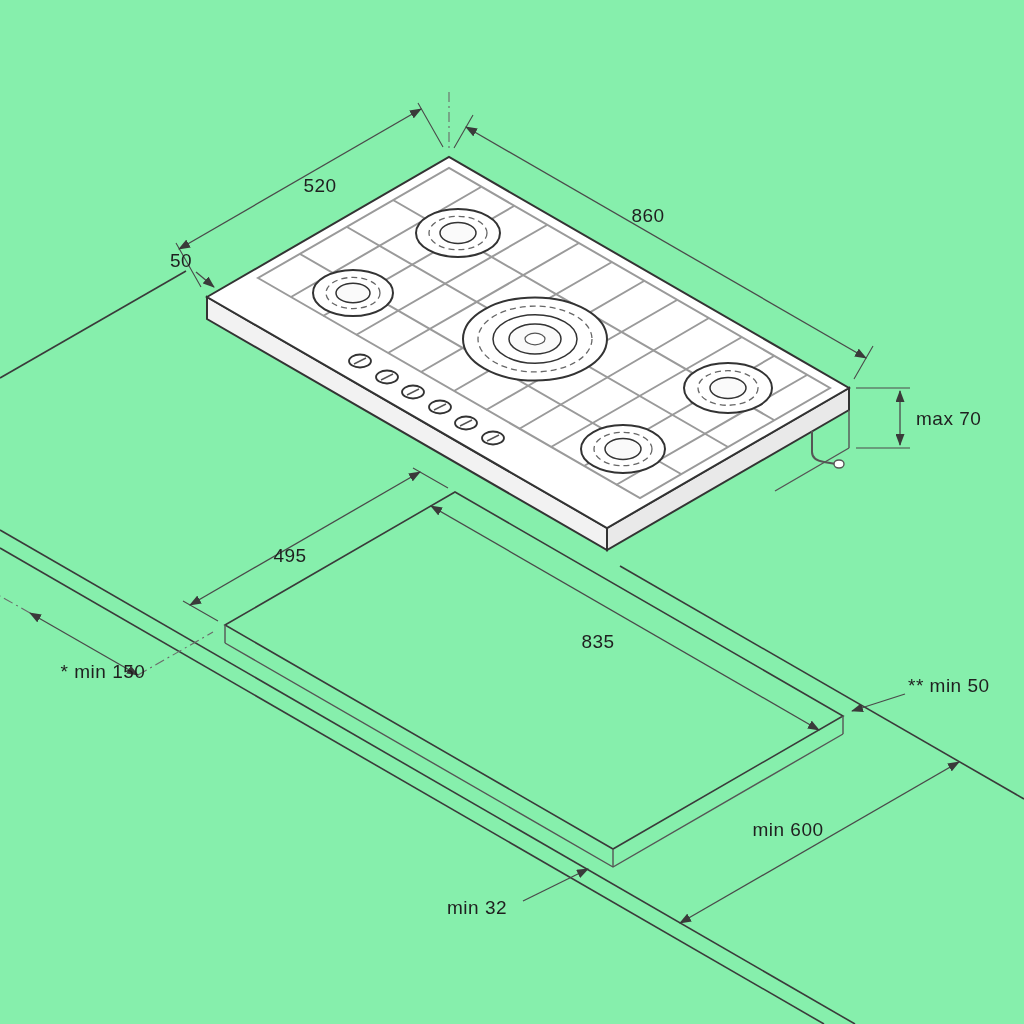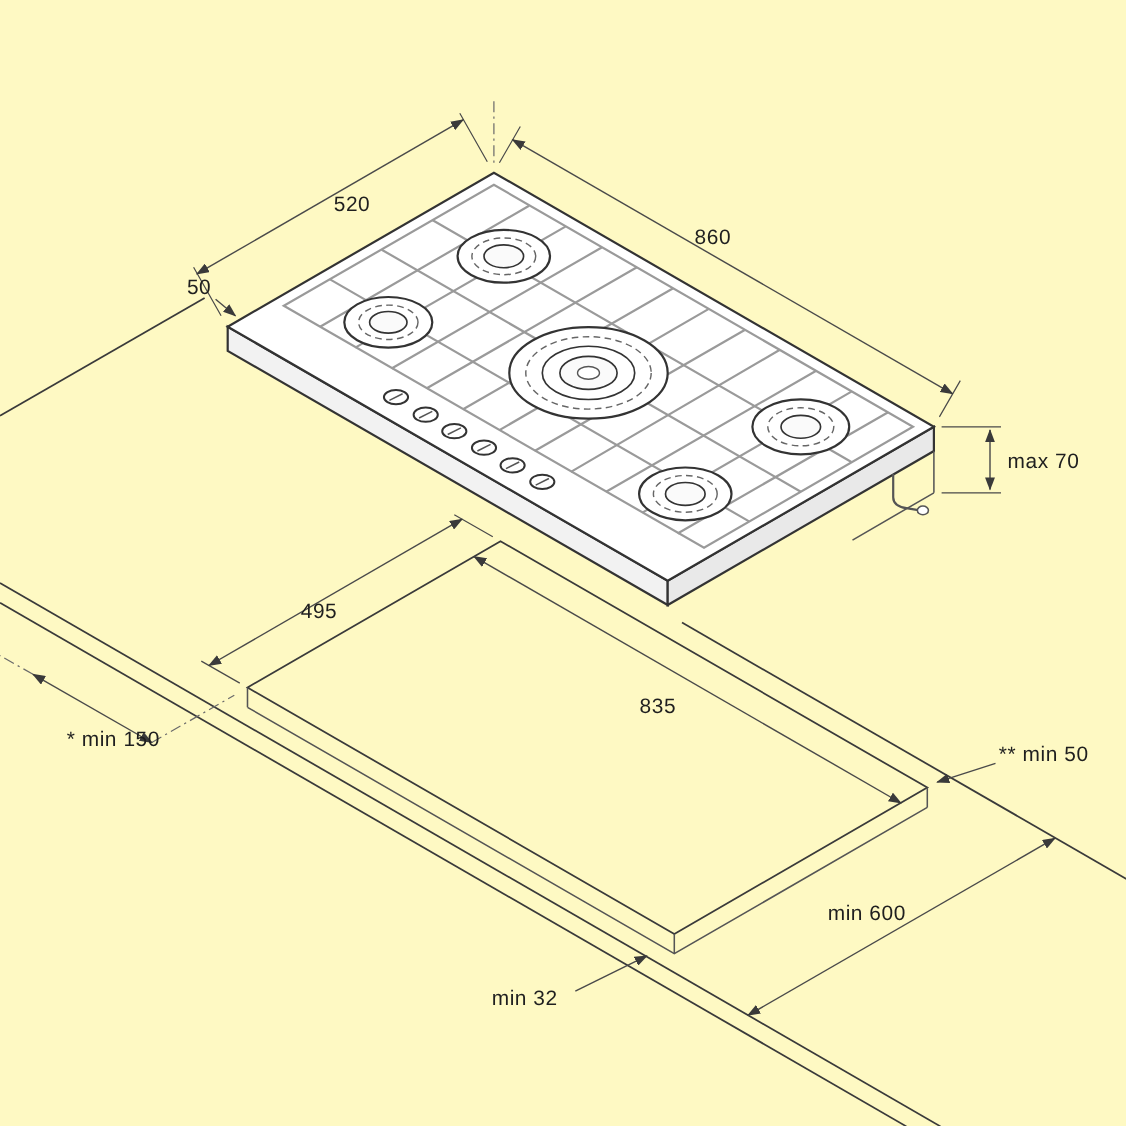--- a/index.html
+++ b/index.html
@@ -1,16 +1,16 @@
 <!DOCTYPE html>
 <html><head>
 <meta charset="utf-8">
 <style>
   html,body{margin:0;padding:0;background:#ffffff;}
-  .stage{width:1024px;height:1024px;position:relative;background:#fef9c3;overflow:hidden;}
+  .stage{width:1024px;height:1024px;position:relative;background:#86efac;overflow:hidden;}
   svg{display:block;}
   text{font-family:"Liberation Sans","DejaVu Sans",sans-serif;font-size:19px;fill:#1f1f1f;letter-spacing:0.5px;}
   .edge{stroke:#3a3a3a;stroke-width:1.6;fill:none;}
   .hobline{stroke:#333;stroke-width:2;}
   .thin{stroke:#555;stroke-width:1.4;fill:none;}
   .dim{stroke:#4a4a4a;stroke-width:1.3;fill:none;}
   .ext{stroke:#4a4a4a;stroke-width:1.1;fill:none;}
   .cl{stroke:#6a6a6a;stroke-width:1.1;fill:none;stroke-dasharray:10 4 2 4;}
   .grate{stroke:#9a9a9a;stroke-width:2;fill:none;}
   .ports{stroke:#666;stroke-width:1.3;fill:none;stroke-dasharray:6 4;}

